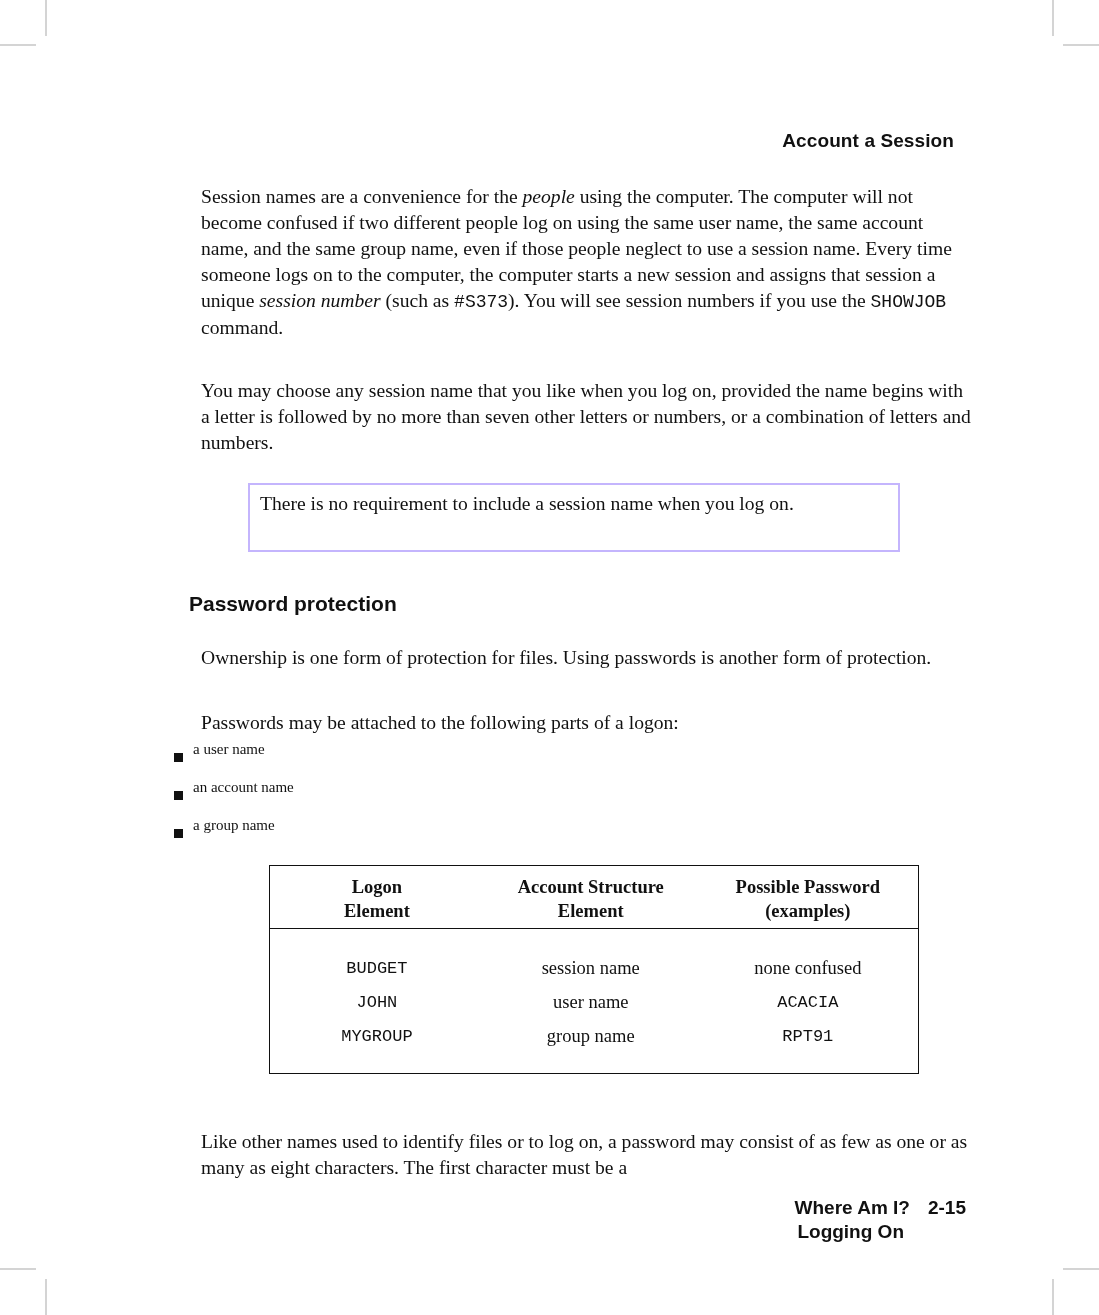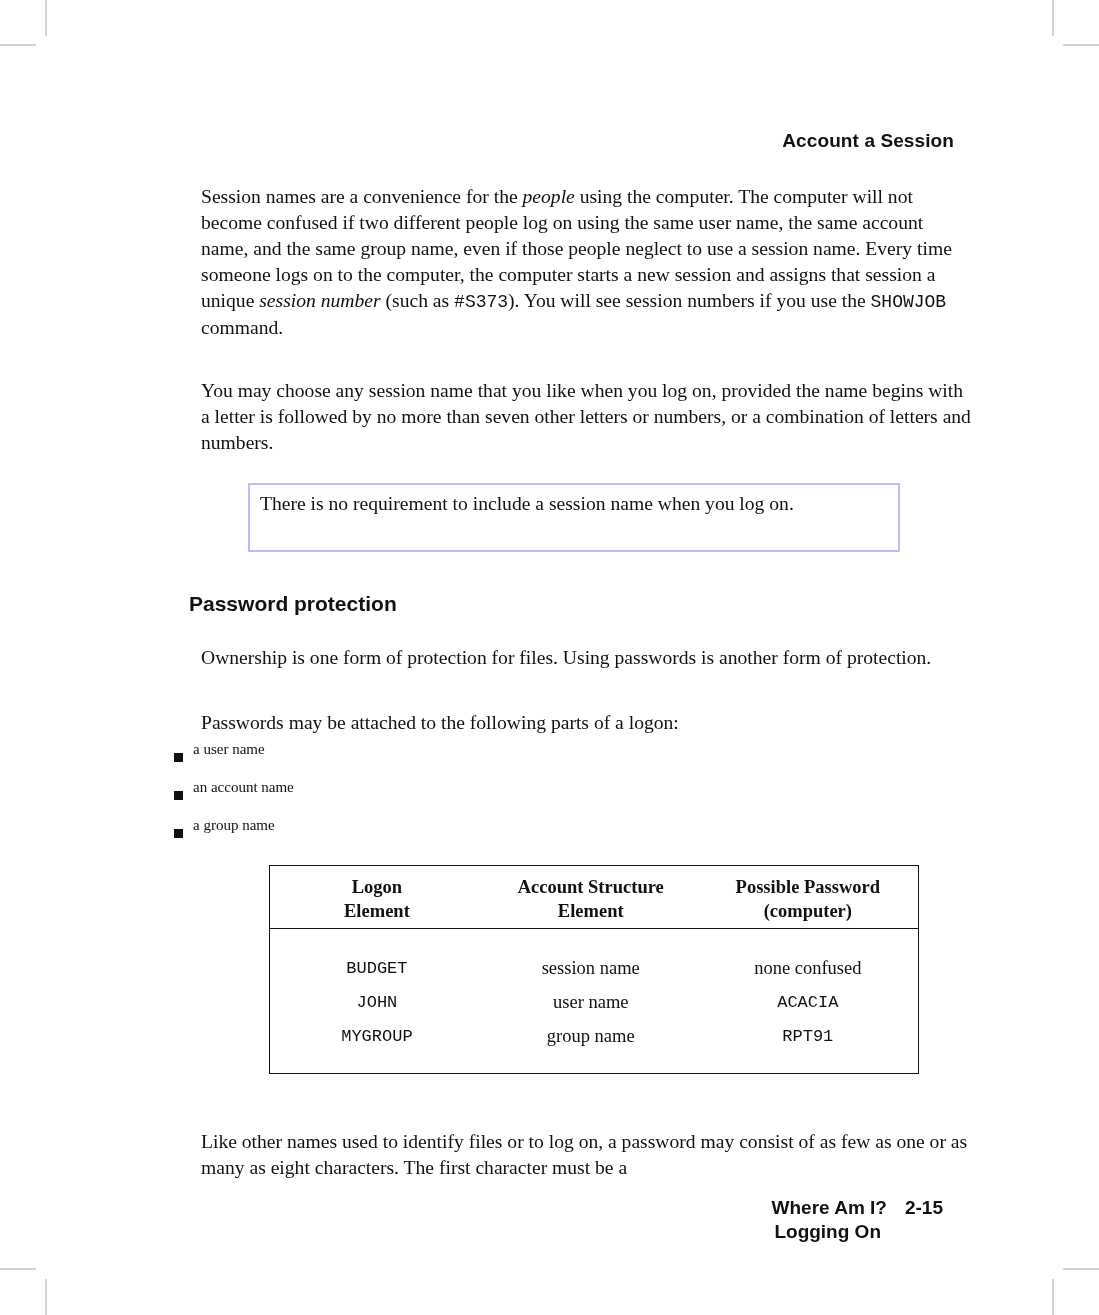--- a/index.html
+++ b/index.html
@@ -51,21 +51,21 @@
   table { border-collapse: collapse; width: 100%; }
   th {
     font-weight: bold; font-size: 18.5px; line-height: 24px;
     padding: 9px 0 5px 0; text-align: center; vertical-align: top;
     border-bottom: 1px solid #111;
   }
   td { text-align: center; font-size: 18.5px; height: 34px; padding: 0; }
   tbody tr:first-child td { padding-top: 22px; }
   td.mono-cell { font-family: "Liberation Mono", "DejaVu Sans Mono", monospace; font-size: 17px; }
   .footer {
-    position: absolute; right: 156px; top: 1196px; text-align: right;
+    position: absolute; right: 133px; top: 1196px; text-align: right;
     font-family: "Liberation Sans", "DejaVu Sans", sans-serif;
     font-weight: bold; font-size: 19px; line-height: 24px;
   }
   .footer .page-num { margin-left: 18px; }
   .footer .sub { margin-right: 62px; }
 </style>
 </head>
 <body>
 
 <div class="crop v" style="left:45px; top:0;"></div>
@@ -105,21 +105,21 @@
   <span class="bullet-icon"></span>
   <span>a group name</span>
 </div>
 
 <div class="table-wrap">
   <table>
     <thead>
       <tr>
         <th style="width:33%;"><span>Logon</span><br><span>Element</span></th>
         <th style="width:33%;"><span>Account Structure</span><br><span>Element</span></th>
-        <th style="width:34%;"><span>Possible Password</span><br><span>(computer)</span></th>
+        <th style="width:34%;"><span>Possible Password</span><br><span>(examples)</span></th>
       </tr>
     </thead>
     <tbody>
       <tr>
         <td class="mono-cell">BUDGET</td>
         <td>session name</td>
         <td>none confused</td>
       </tr>
       <tr>
         <td class="mono-cell">JOHN</td>

